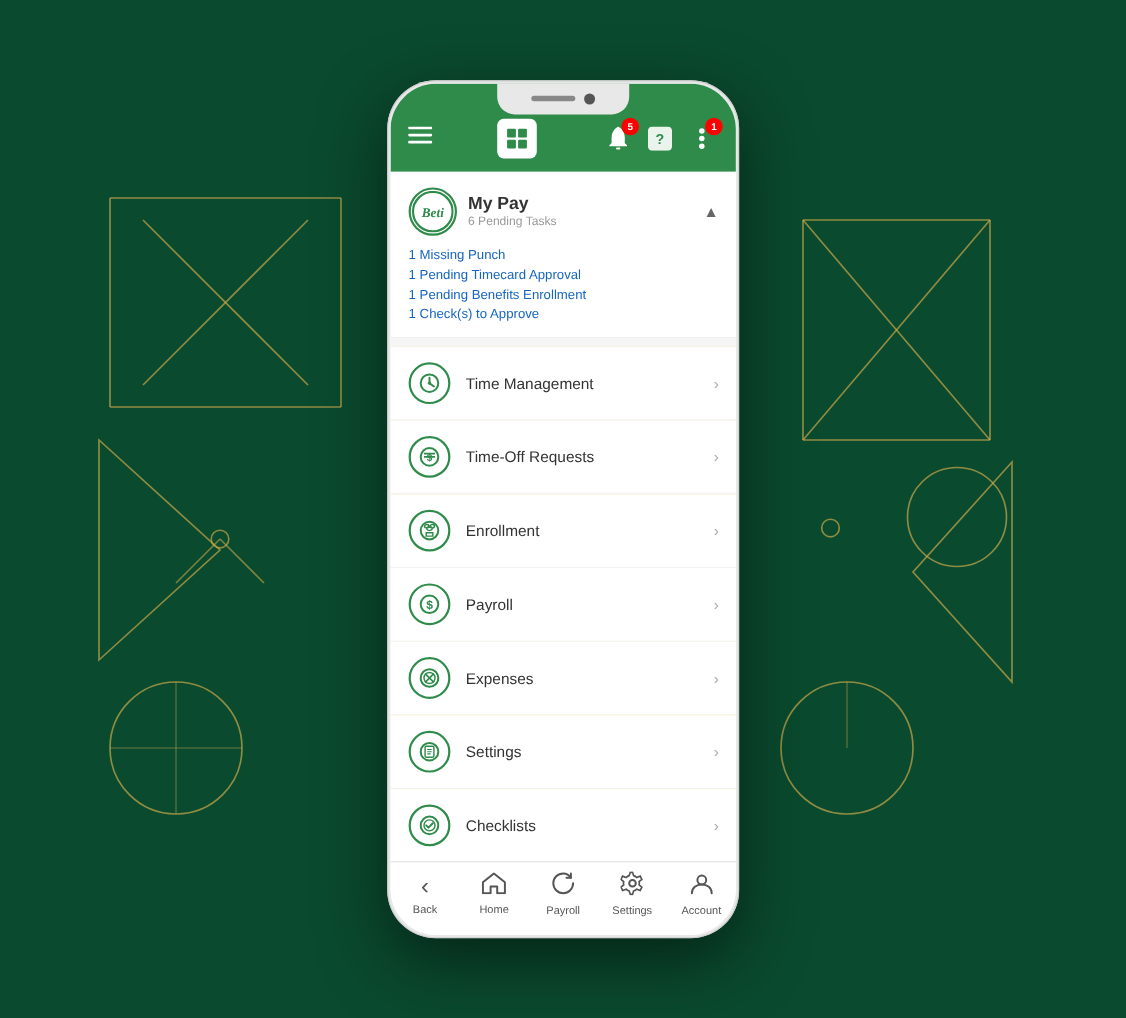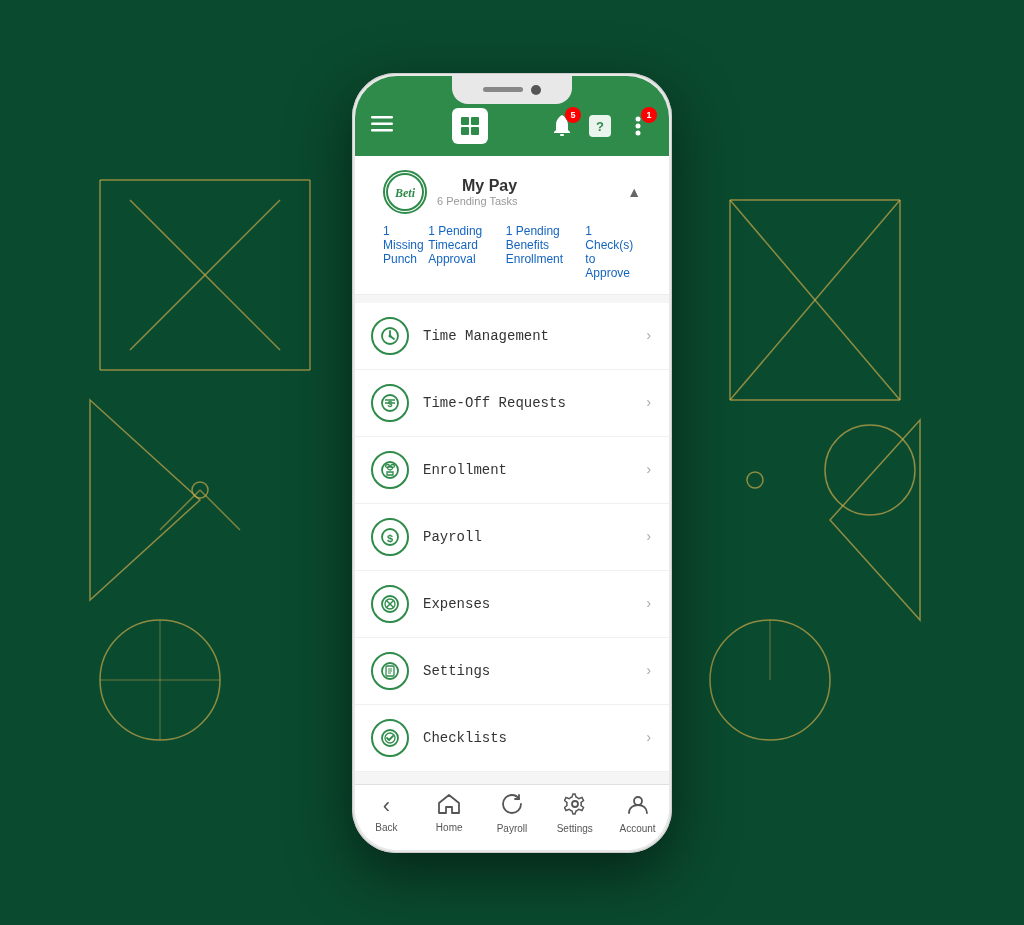--- a/index.html
+++ b/index.html
@@ -155,21 +155,21 @@
       overflow-y: auto;
       background: #f5f5f5;
     }
 
     .app-content::-webkit-scrollbar { display: none; }
 
     
     .my-pay-card {
       background: white;
       margin: 0;
-      padding: 14px 28px;
+      padding: 14px 16px;
       border-bottom: 1px solid #eee;
     }
 
     .my-pay-header {
       display: flex;
       align-items: center;
       justify-content: space-between;
       margin-bottom: 10px;
     }
 
@@ -191,51 +191,49 @@
       color: #2e8b4a;
       font-style: italic;
       font-weight: bold;
       overflow: hidden;
     }
 
     .my-pay-title-area .title {
       font-size: 16px;
       font-weight: 600;
       color: #333;
-      margin-left: 25px;
     }
 
     .my-pay-title-area .subtitle {
       font-size: 11px;
       color: #999;
     }
 
     .chevron-up {
       color: #666;
       font-size: 14px;
     }
 
     .pending-links {
       display: flex;
-      flex-direction: row;
+      flex-direction: column;
       gap: 4px;
     }
 
     .pending-link {
       color: #1565c0;
       font-size: 12px;
       cursor: pointer;
       text-decoration: none;
     }
 
     
     .menu-section {
       background: #fde047;
       margin-top: 8px;
-      font-family: Liberation Mono, monospace;
     }
 
     .menu-item {
       display: flex;
       align-items: center;
       padding: 14px 16px;
       border-bottom: 1px solid #f0f0f0;
       cursor: pointer;
       background: white;
     }

